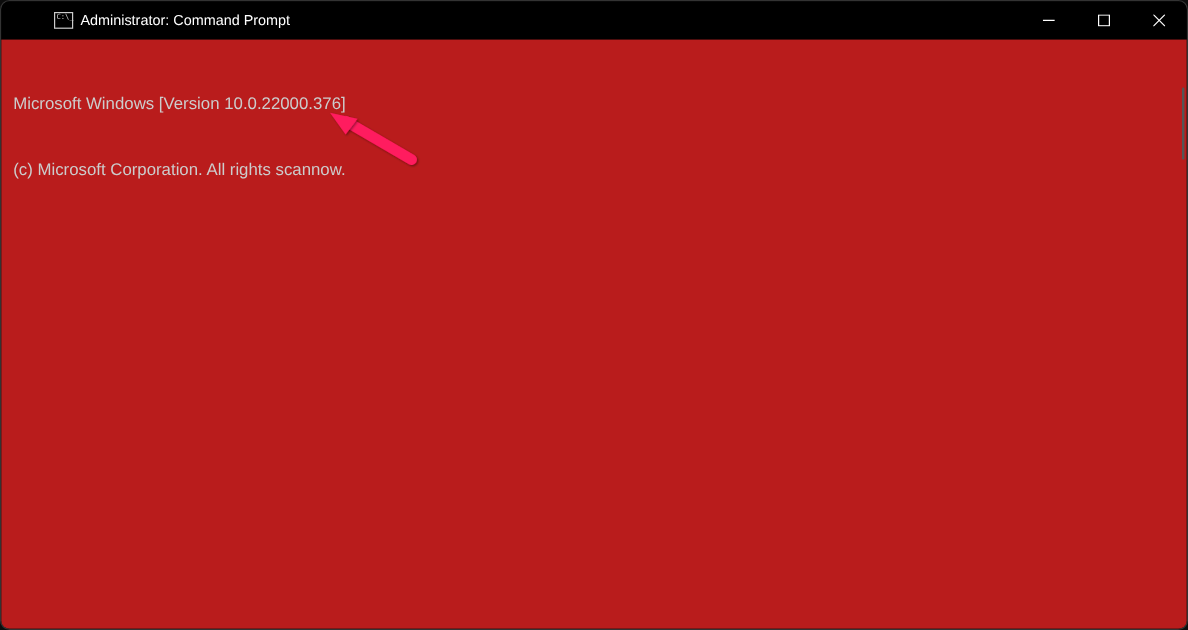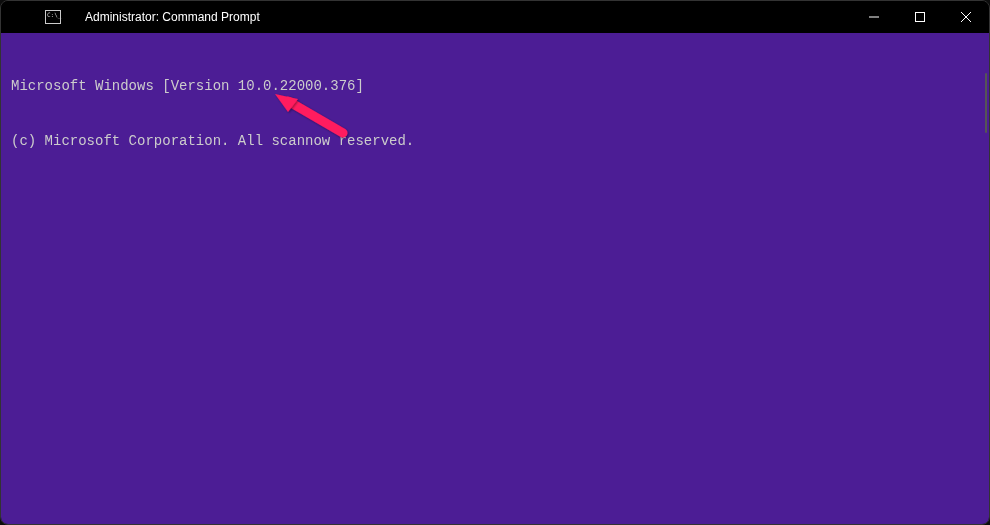--- a/index.html
+++ b/index.html
@@ -30,21 +30,21 @@
       background: #000;
       display: flex;
       align-items: center;
       justify-content: space-between;
       padding-left: 8px;
       user-select: none;
     }
     .title-left {
       display: flex;
       align-items: flex-start;
-      gap: 24px;
+      gap: 6px;
       padding-left: 36px;
     }
     .title-icon {
       width: 16px;
       height: 14px;
       border: 1px solid #ccc;
       position: relative;
       background: #000;
     }
     .title-icon::before {
@@ -74,23 +74,23 @@
       justify-content: center;
       color: #fff;
       cursor: pointer;
     }
     .control-btn svg {
       width: 10px;
       height: 10px;
     }
     .terminal-body {
       flex: 1;
-      background: #4c1d95;
+      background: #b91c1c;
       padding: 8px 10px;
-      font-family: Liberation Mono, monospace;
+      font-family: Liberation Sans, sans-serif;
       font-size: 14px;
       color: #cccccc;
       line-height: 1.3;
       white-space: pre;
       position: relative;
     }
     .terminal-line {
       white-space: pre;
     }
     .scrollbar {
@@ -133,21 +133,21 @@
       <div class="control-btn close">
         <svg viewBox="0 0 10 10">
           <line x1="0" y1="0" x2="10" y2="10" stroke="#fff" stroke-width="1"></line>
           <line x1="10" y1="0" x2="0" y2="10" stroke="#fff" stroke-width="1"></line>
         </svg>
       </div>
     </div>
   </div>
   <div class="terminal-body">
     <div class="terminal-line">Microsoft Windows [Version 10.0.22000.376]</div>
-    <div class="terminal-line">(c) Microsoft Corporation. All scannow reserved.</div>
+    <div class="terminal-line">(c) Microsoft Corporation. All rights scannow.</div>
     <div class="terminal-line">&nbsp;</div>
     <div class="scrollbar"></div>
   </div>
 </div>
 
 <svg class="annotation-arrow" width="90" height="55">
   <defs>
     <filter id="arrowshadow" x="-20%" y="-20%" width="140%" height="140%">
       <feDropShadow dx="1" dy="1" stdDeviation="1" flood-color="#000" flood-opacity="0.4"></feDropShadow>
     </filter>

